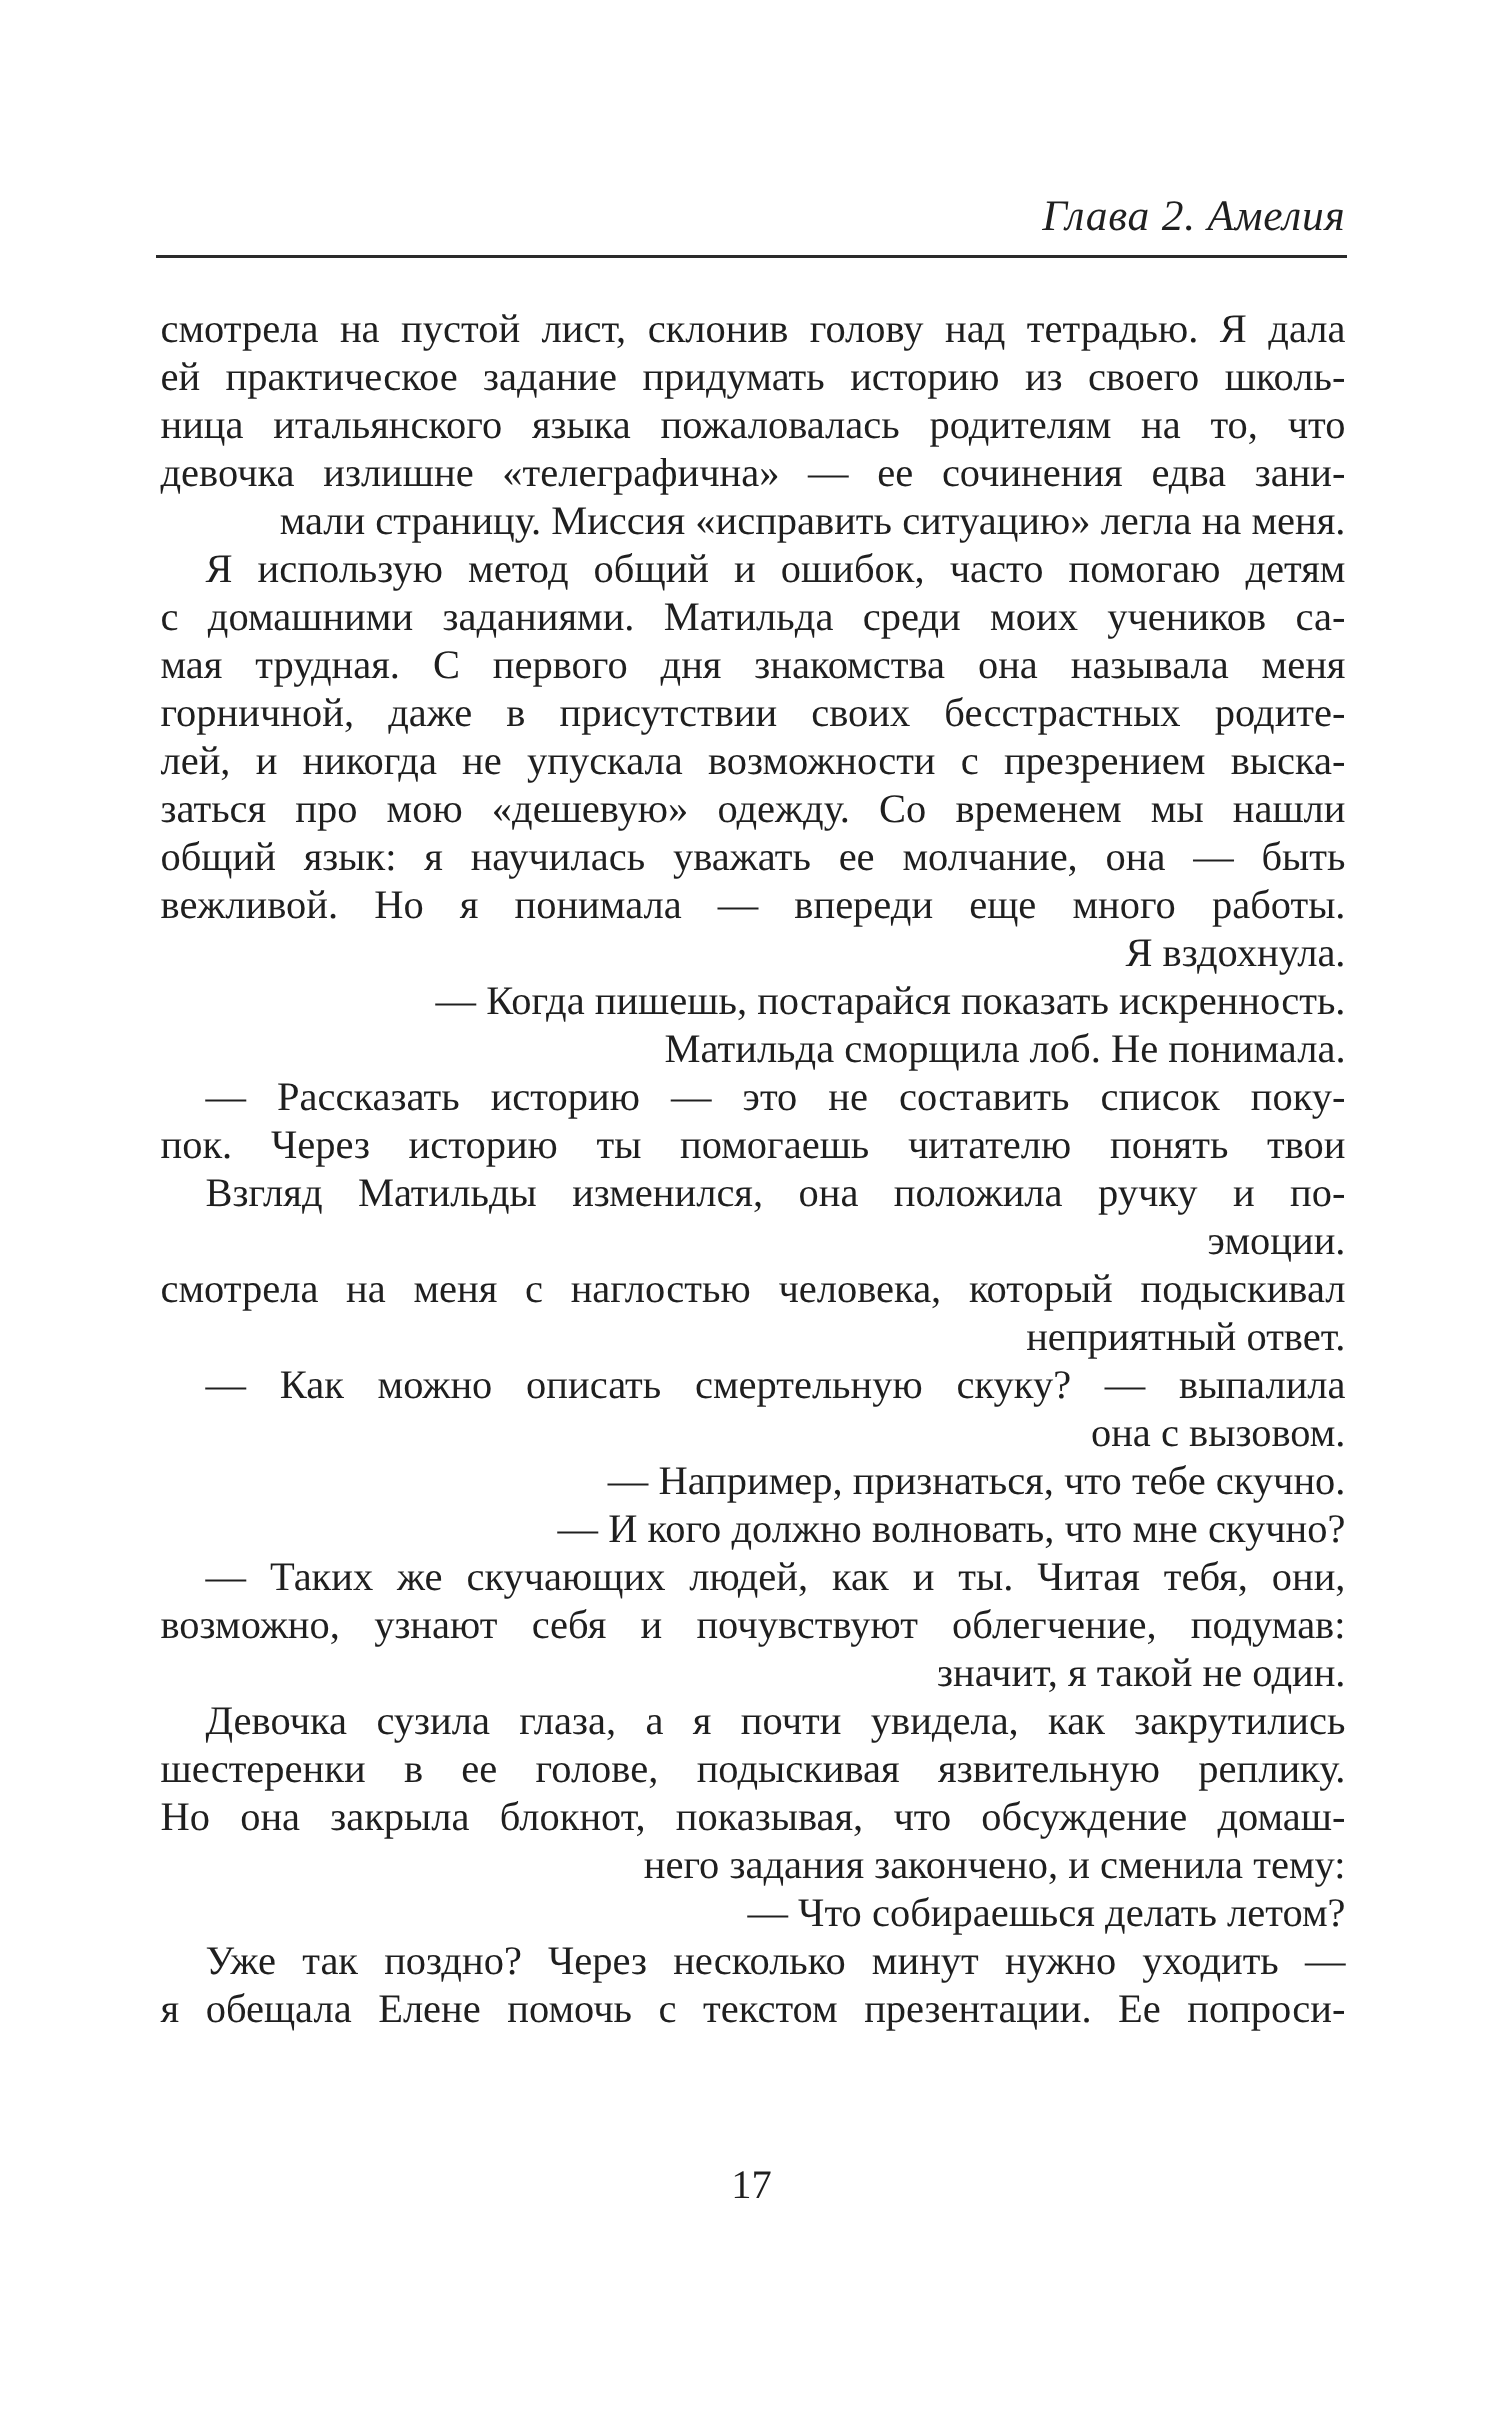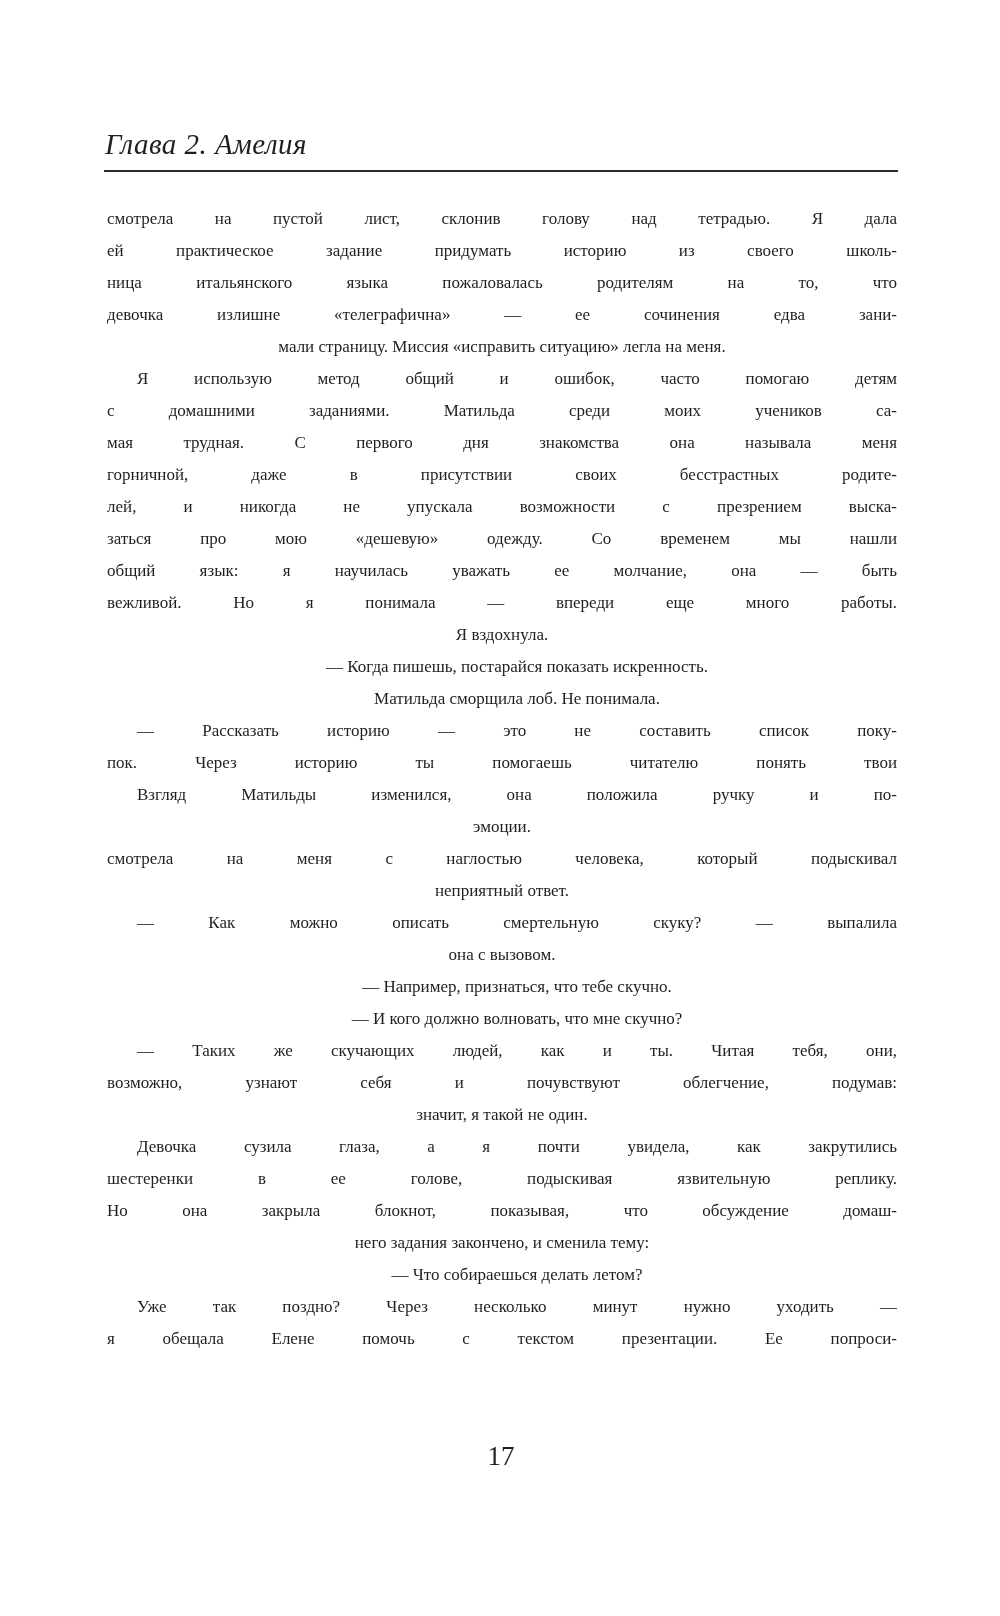--- a/index.html
+++ b/index.html
@@ -17,48 +17,48 @@
     background: var(--paper);
     color: var(--ink);
     font-family: "Liberation Serif", serif;
     overflow: hidden;
   }
   .running-head {
     position: absolute;
     top: 128px;
     left: 105px;
     width: 792px;
-    text-align: left;
+    text-align: right;
     font-style: italic;
     font-size: 29px;
     line-height: 32px;
     letter-spacing: 0.5px;
   }
   .header-rule {
     position: absolute;
     top: 170px;
     left: 104px;
     width: 794px;
     height: 0;
     border-top: 2px solid #2a2a2a;
   }
   .body-text {
     position: absolute;
     top: 203px;
     left: 107px;
     width: 790px;
-    font-size: 17px;
+    font-size: 27px;
   }
   .line {
     display: block;
     width: 100%;
     height: 32px;
     line-height: 32px;
     white-space: nowrap;
-    text-align: center;
+    text-align: right;
   }
   .line.justify {
     white-space: normal;
     text-align: justify;
     text-align-last: justify;
     -moz-text-align-last: justify;
   }
   .line.indent {
     text-indent: 30px;
   }

